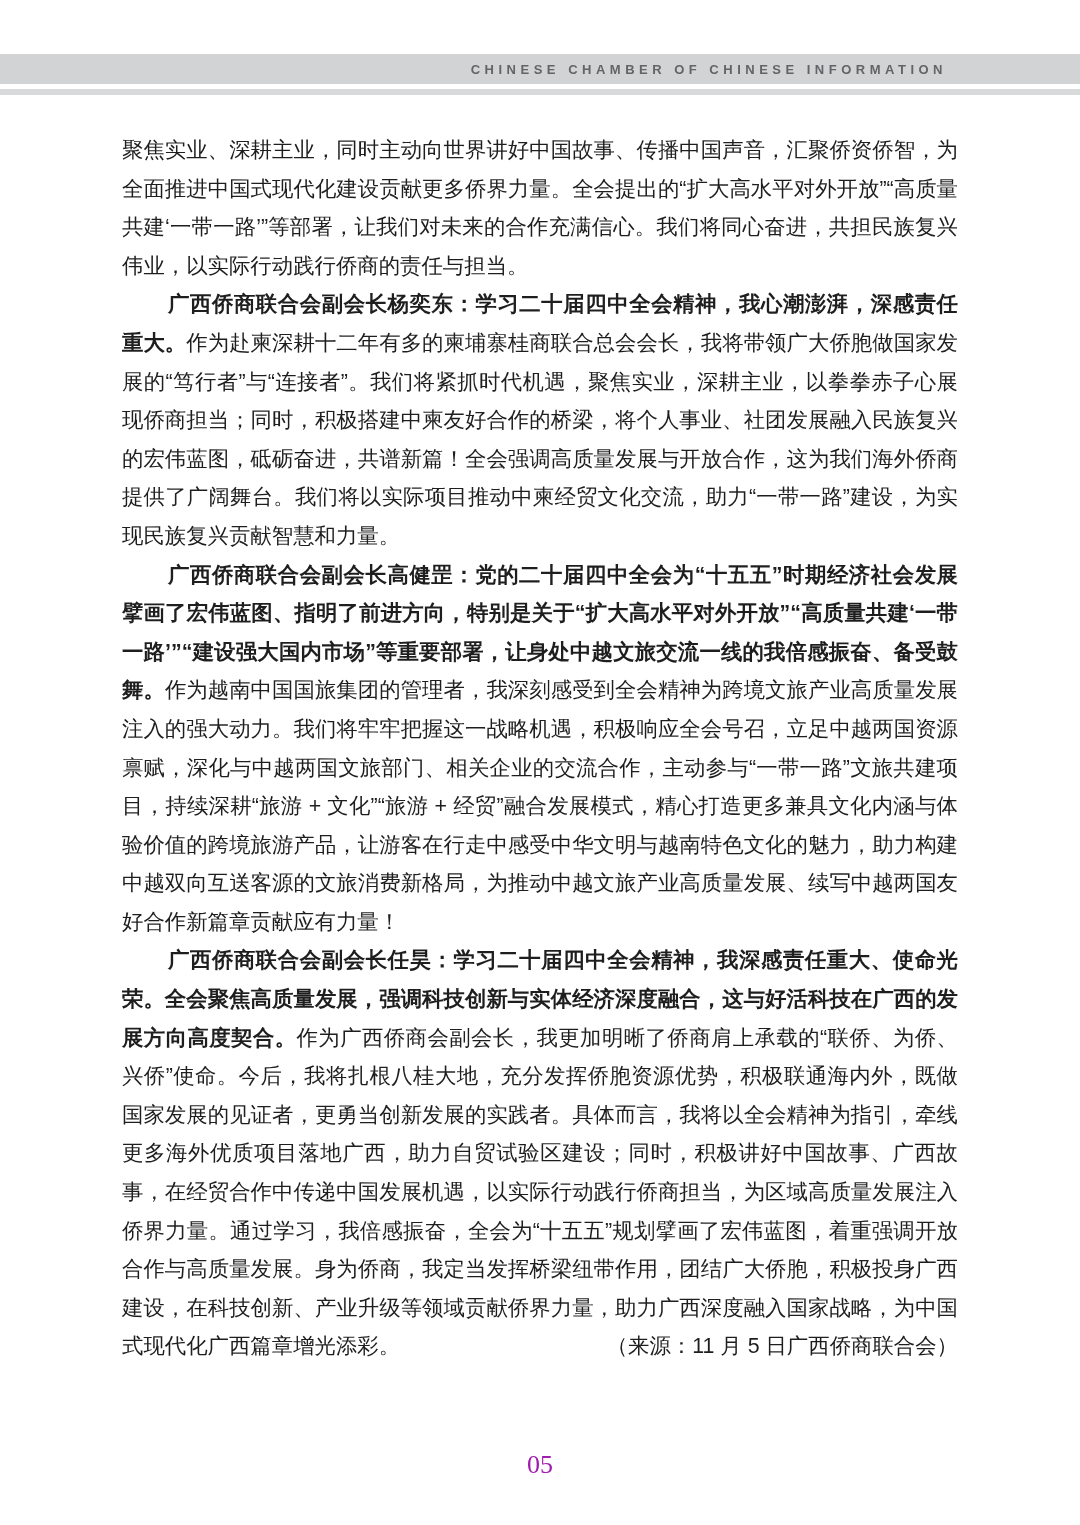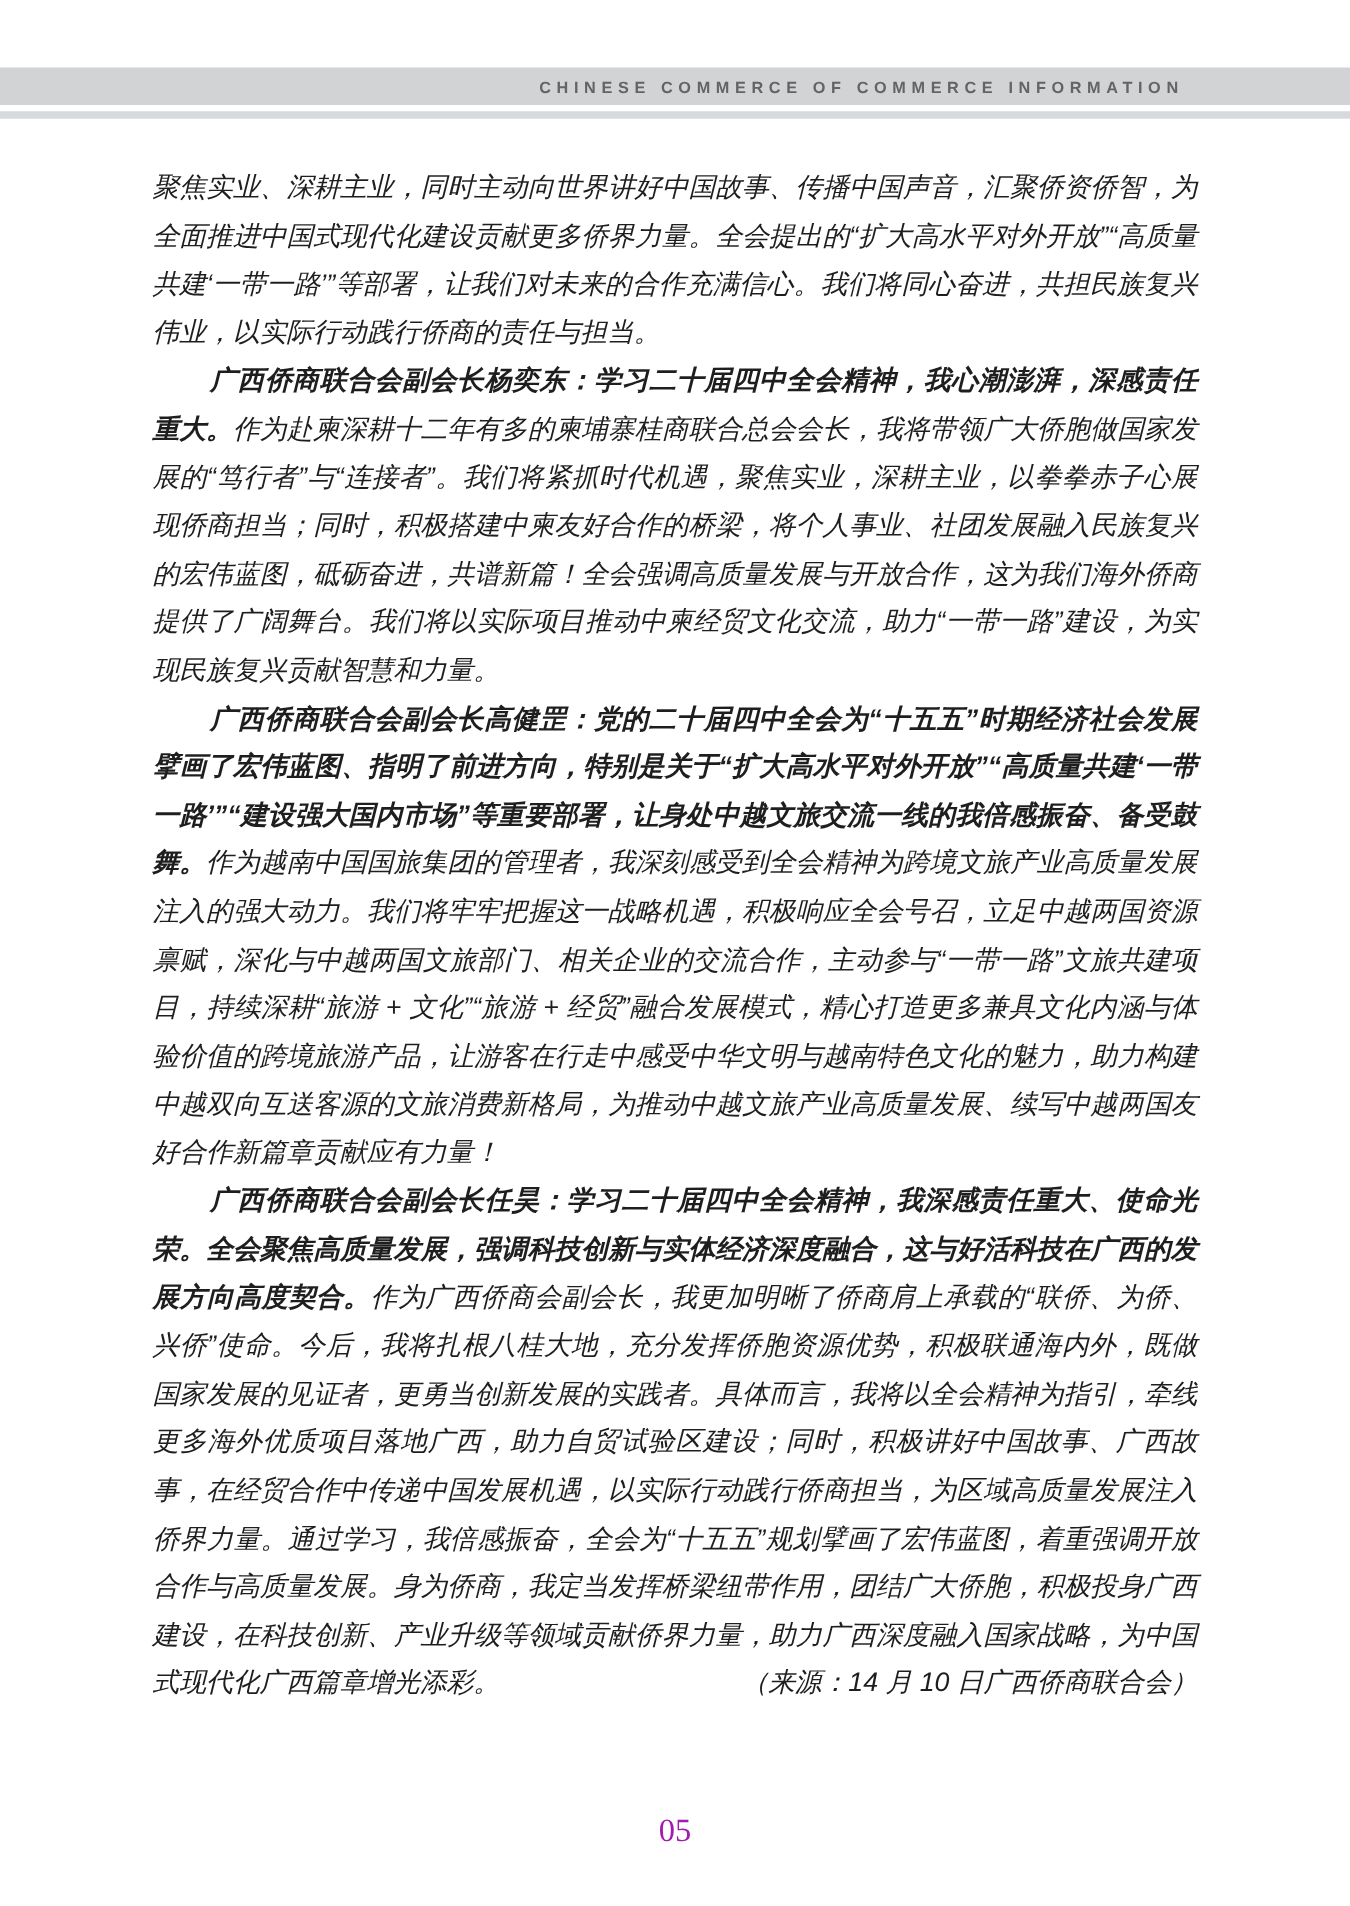--- a/index.html
+++ b/index.html
@@ -29,46 +29,45 @@
   }
   .banner-strip{
     position:absolute;top:89px;left:0;width:1080px;height:6px;
     background:var(--banner-strip);
   }
   .content{
     position:absolute;top:131px;left:122px;width:836px;
     text-align:justify;
     font-size:21.4px;line-height:38.6px;
     color:var(--body-text);
-    font-style:italic;
   }
   .content p{margin:0;padding:0;}
   .para-indent{text-indent:2.15em;}
   .lead{font-weight:700;}
   .source-row{
     margin-top:-38.6px;
     text-align:right;
     line-height:38.6px;
   }
   .page-number{
     position:absolute;top:1450px;left:0;width:1080px;
     text-align:center;
     font-family:"Liberation Serif","DejaVu Serif",serif;
     font-size:26px;color:#a21caf;
   }
 </style>
 </head>
 <body>
 
 <div class="banner">
-  <span class="banner-label">CHINESE COMMERCE OF COMMERCE INFORMATION</span>
+  <span class="banner-label">CHINESE CHAMBER OF CHINESE INFORMATION</span>
 </div>
 <div class="banner-strip"></div>
 
 <div class="content">
   <p><span>聚焦实业、深耕主业，同时主动向世界讲好中国故事、传播中国声音，汇聚侨资侨智，为全面推进中国式现代化建设贡献更多侨界力量。全会提出的“扩大高水平对外开放”“高质量共建‘一带一路’”等部署，让我们对未来的合作充满信心。我们将同心奋进，共担民族复兴伟业，以实际行动践行侨商的责任与担当。</span></p>
   <p class="para-indent"><span class="lead">广西侨商联合会副会长杨奕东：学习二十届四中全会精神，我心潮澎湃，深感责任重大。</span><span>作为赴柬深耕十二年有多的柬埔寨桂商联合总会会长，我将带领广大侨胞做国家发展的“笃行者”与“连接者”。我们将紧抓时代机遇，聚焦实业，深耕主业，以拳拳赤子心展现侨商担当；同时，积极搭建中柬友好合作的桥梁，将个人事业、社团发展融入民族复兴的宏伟蓝图，砥砺奋进，共谱新篇！全会强调高质量发展与开放合作，这为我们海外侨商提供了广阔舞台。我们将以实际项目推动中柬经贸文化交流，助力“一带一路”建设，为实现民族复兴贡献智慧和力量。</span></p>
   <p class="para-indent"><span class="lead">广西侨商联合会副会长高健罡：党的二十届四中全会为“十五五”时期经济社会发展擘画了宏伟蓝图、指明了前进方向，特别是关于“扩大高水平对外开放”“高质量共建‘一带一路’”“建设强大国内市场”等重要部署，让身处中越文旅交流一线的我倍感振奋、备受鼓舞。</span><span>作为越南中国国旅集团的管理者，我深刻感受到全会精神为跨境文旅产业高质量发展注入的强大动力。我们将牢牢把握这一战略机遇，积极响应全会号召，立足中越两国资源禀赋，深化与中越两国文旅部门、相关企业的交流合作，主动参与“一带一路”文旅共建项目，持续深耕“旅游 + 文化”“旅游 + 经贸”融合发展模式，精心打造更多兼具文化内涵与体验价值的跨境旅游产品，让游客在行走中感受中华文明与越南特色文化的魅力，助力构建中越双向互送客源的文旅消费新格局，为推动中越文旅产业高质量发展、续写中越两国友好合作新篇章贡献应有力量！</span></p>
   <p class="para-indent"><span class="lead">广西侨商联合会副会长任昊：学习二十届四中全会精神，我深感责任重大、使命光荣。全会聚焦高质量发展，强调科技创新与实体经济深度融合，这与好活科技在广西的发展方向高度契合。</span><span>作为广西侨商会副会长，我更加明晰了侨商肩上承载的“联侨、为侨、兴侨”使命。今后，我将扎根八桂大地，充分发挥侨胞资源优势，积极联通海内外，既做国家发展的见证者，更勇当创新发展的实践者。具体而言，我将以全会精神为指引，牵线更多海外优质项目落地广西，助力自贸试验区建设；同时，积极讲好中国故事、广西故事，在经贸合作中传递中国发展机遇，以实际行动践行侨商担当，为区域高质量发展注入侨界力量。通过学习，我倍感振奋，全会为“十五五”规划擘画了宏伟蓝图，着重强调开放合作与高质量发展。身为侨商，我定当发挥桥梁纽带作用，团结广大侨胞，积极投身广西建设，在科技创新、产业升级等领域贡献侨界力量，助力广西深度融入国家战略，为中国式现代化广西篇章增光添彩。</span></p>
-  <div class="source-row">（来源：14 月 10 日广西侨商联合会）</div>
+  <div class="source-row">（来源：11 月 5 日广西侨商联合会）</div>
 </div>
 
 <div class="page-number">05</div>
 
 </body></html>

